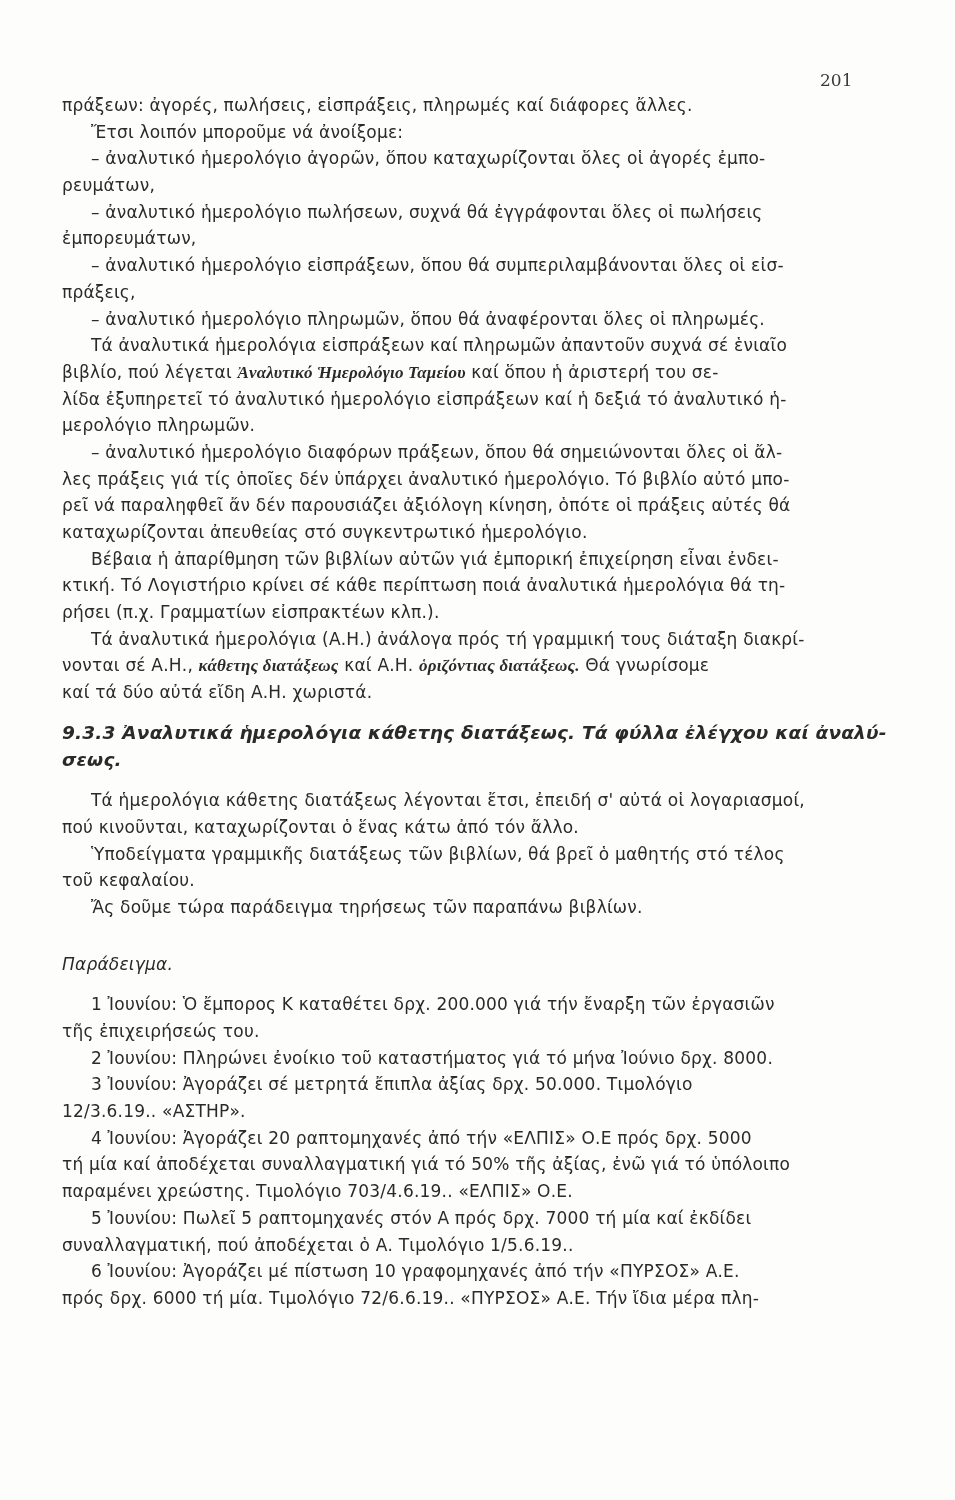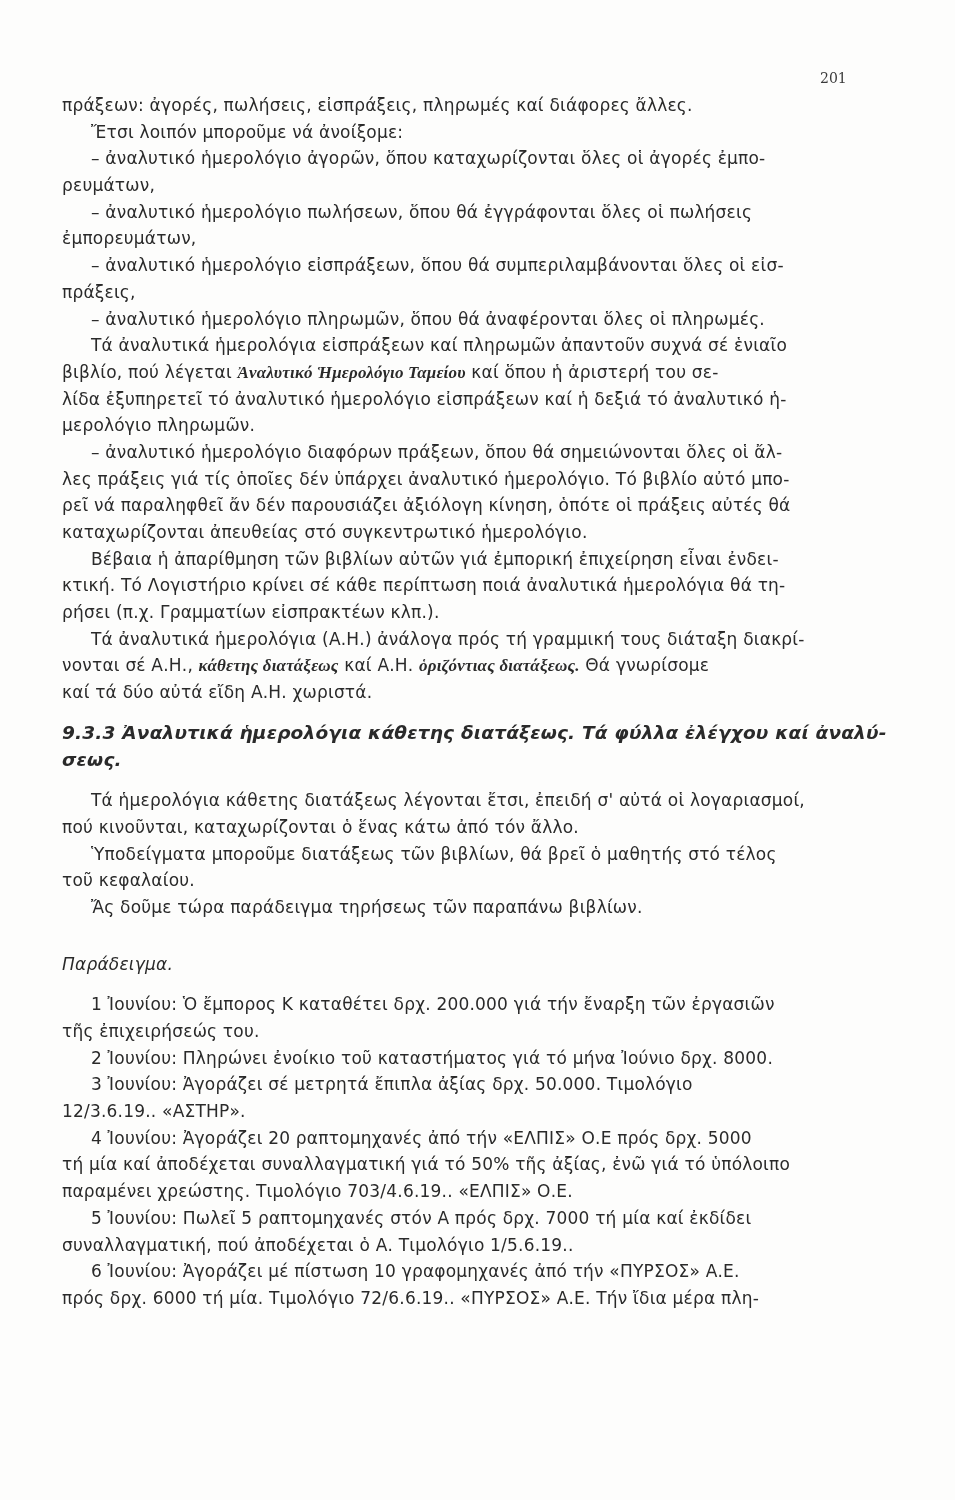--- a/index.html
+++ b/index.html
@@ -13,21 +13,21 @@
       position: relative;
       overflow: hidden;
       font-family: "DejaVu Sans", "Liberation Sans", sans-serif;
       color: #2a2a2a;
     }
     .page-number {
       position: absolute;
       top: 70px;
       left: 820px;
       font-family: "DejaVu Serif", "Liberation Serif", serif;
-      font-size: 14px;
+      font-size: 17px;
       color: #3a3a3a;
     }
     .text-block {
       position: absolute;
       left: 62px;
       top: 92px;
       width: 820px;
       font-size: 17px;
       line-height: 26.7px;
       letter-spacing: 0.2px;
@@ -57,21 +57,21 @@
 </head>
 <body>
 
 <div class="page-number">201</div>
 
 <div class="text-block">
   <div class="line">πράξεων: ἀγορές, πωλήσεις, εἰσπράξεις, πληρωμές καί διάφορες ἄλλες.</div>
   <div class="line indent">Ἔτσι λοιπόν μποροῦμε νά ἀνοίξομε:</div>
   <div class="line indent">– ἀναλυτικό ἡμερολόγιο ἀγορῶν, ὅπου καταχωρίζονται ὅλες οἱ ἀγορές ἐμπο-</div>
   <div class="line">ρευμάτων,</div>
-  <div class="line indent">– ἀναλυτικό ἡμερολόγιο πωλήσεων, ὅπου θά ἐγγράφονται ὅλες οἱ πωλήσεις</div>
+  <div class="line indent">– ἀναλυτικό ἡμερολόγιο πωλήσεων, συχνά θά ἐγγράφονται ὅλες οἱ πωλήσεις</div>
   <div class="line">ἐμπορευμάτων,</div>
   <div class="line indent">– ἀναλυτικό ἡμερολόγιο εἰσπράξεων, ὅπου θά συμπεριλαμβάνονται ὅλες οἱ εἰσ-</div>
   <div class="line">πράξεις,</div>
   <div class="line indent">– ἀναλυτικό ἡμερολόγιο πληρωμῶν, ὅπου θά ἀναφέρονται ὅλες οἱ πληρωμές.</div>
   <div class="line indent">Τά ἀναλυτικά ἡμερολόγια εἰσπράξεων καί πληρωμῶν ἀπαντοῦν συχνά σέ ἑνιαῖο</div>
   <div class="line"><span>βιβλίο, πού λέγεται </span><span class="b-it">Ἀναλυτικό Ἡμερολόγιο Ταμείου</span><span> καί ὅπου ἡ ἀριστερή του σε-</span></div>
   <div class="line">λίδα ἐξυπηρετεῖ τό ἀναλυτικό ἡμερολόγιο εἰσπράξεων καί ἡ δεξιά τό ἀναλυτικό ἡ-</div>
   <div class="line">μερολόγιο πληρωμῶν.</div>
   <div class="line indent">– ἀναλυτικό ἡμερολόγιο διαφόρων πράξεων, ὅπου θά σημειώνονται ὅλες οἱ ἄλ-</div>
   <div class="line">λες πράξεις γιά τίς ὁποῖες δέν ὑπάρχει ἀναλυτικό ἡμερολόγιο. Τό βιβλίο αὐτό μπο-</div>
@@ -83,21 +83,21 @@
   <div class="line indent">Τά ἀναλυτικά ἡμερολόγια (Α.Η.) ἀνάλογα πρός τή γραμμική τους διάταξη διακρί-</div>
   <div class="line"><span>νονται σέ Α.Η., </span><span class="b-it">κάθετης διατάξεως</span><span> καί Α.Η. </span><span class="b-it">ὁριζόντιας διατάξεως.</span><span> Θά γνωρίσομε</span></div>
   <div class="line">καί τά δύο αὐτά εἴδη Α.Η. χωριστά.</div>
 
   <div class="line heading">9.3.3 Ἀναλυτικά ἡμερολόγια κάθετης διατάξεως. Τά φύλλα ἐλέγχου καί ἀναλύ-</div>
   <div class="line heading-cont">σεως.</div>
   <div class="spacer-sm"></div>
 
   <div class="line indent">Τά ἡμερολόγια κάθετης διατάξεως λέγονται ἔτσι, ἐπειδή σ' αὐτά οἱ λογαριασμοί,</div>
   <div class="line">πού κινοῦνται, καταχωρίζονται ὁ ἕνας κάτω ἀπό τόν ἄλλο.</div>
-  <div class="line indent">Ὑποδείγματα μποροῦμε διατάξεως τῶν βιβλίων, θά βρεῖ ὁ μαθητής στό τέλος</div>
+  <div class="line indent">Ὑποδείγματα γραμμικῆς διατάξεως τῶν βιβλίων, θά βρεῖ ὁ μαθητής στό τέλος</div>
   <div class="line">τοῦ κεφαλαίου.</div>
   <div class="line indent">Ἄς δοῦμε τώρα παράδειγμα τηρήσεως τῶν παραπάνω βιβλίων.</div>
   <div class="spacer-md"></div>
 
   <div class="line example-title">Παράδειγμα.</div>
   <div class="spacer-sm"></div>
 
   <div class="line indent">1 Ἰουνίου: Ὁ ἔμπορος Κ καταθέτει δρχ. 200.000 γιά τήν ἔναρξη τῶν ἐργασιῶν</div>
   <div class="line">τῆς ἐπιχειρήσεώς του.</div>
   <div class="line indent">2 Ἰουνίου: Πληρώνει ἐνοίκιο τοῦ καταστήματος γιά τό μήνα Ἰούνιο δρχ. 8000.</div>

